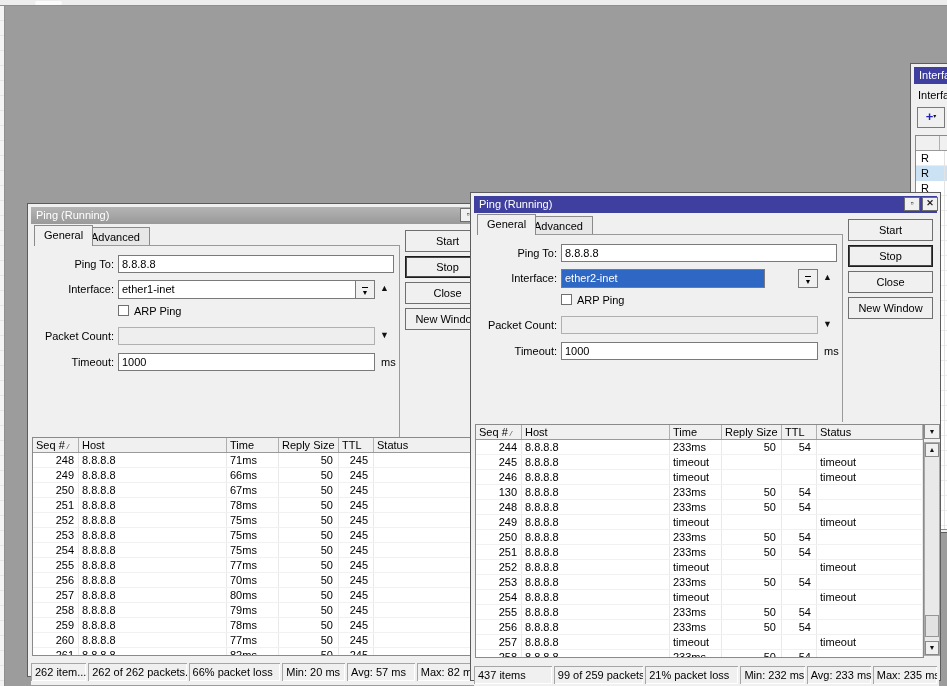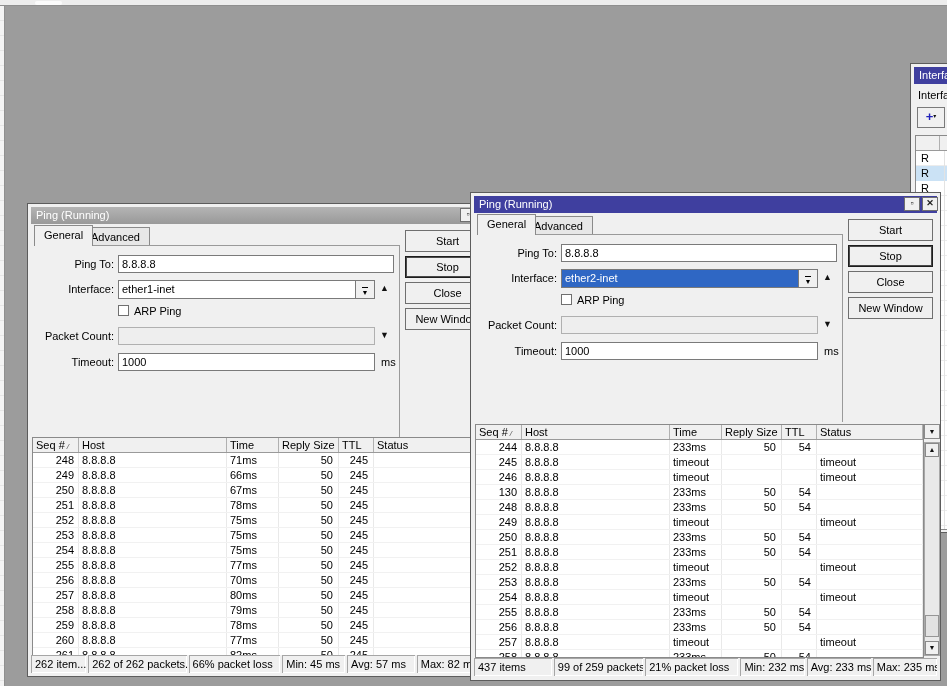--- a/index.html
+++ b/index.html
@@ -45,21 +45,21 @@
   .cell{padding:1px 3px 0;white-space:nowrap;overflow:hidden;line-height:13px;}
   .c-seq{width:46px;text-align:right;padding-right:4px;}
   .c-host{width:148px;}
   .c-time{width:52px;}
   .c-reply{width:60px;text-align:right;padding-right:5px;}
   .c-ttl{width:35px;text-align:right;padding-right:5px;}
   .c-status{flex:1 0 auto;min-width:50px;}
   .thead .c-seq,.thead .c-reply,.thead .c-ttl{text-align:left;padding-left:3px;}
   .sort{font-size:8px;color:#555;margin-left:2px;font-style:italic;}
   
-  .statusbar{position:absolute;left:3px;height:16px;display:flex;background:#f0f0f0;}
+  .statusbar{position:absolute;left:3px;height:22px;display:flex;background:#f0f0f0;margin-top:8px;}
   .seg{height:18px;margin-right:2px;padding:3px 4px 0;white-space:nowrap;overflow:hidden;
     box-shadow:inset 1px 1px 0 #a6a6a6,inset -1px -1px 0 #fff;}
   
   .vscroll{position:absolute;width:16px;background:#e9e9e9;border:1px solid #a8a8a8;}
   .sbtn{position:absolute;left:0;width:14px;height:14px;background:#f0f0f0;border:1px solid #8a8a8a;
     font-size:7px;text-align:center;line-height:12px;color:#111;}
   .sthumb{position:absolute;left:0;width:14px;background:#e2e2e2;border:1px solid #969696;}
   .hdrbtn{position:absolute;width:16px;height:15px;background:#f0f0f0;border:1px solid #8a8a8a;
     font-size:7px;text-align:center;line-height:13px;color:#111;}
   
@@ -263,42 +263,42 @@
             <div class="cell c-ttl">245</div>
             <div class="cell c-status"></div>
           </div>
         </div>
     </div>
 
     <div class="statusbar" style="top:451px;width:465px">
         <div class="seg" style="width: 57px;">262 item...</div>
         <div class="seg" style="width: 102px;">262 of 262 packets...</div>
         <div class="seg" style="width: 95px;">66% packet loss</div>
-        <div class="seg" style="width: 65px;">Min: 45 ms</div>
+        <div class="seg" style="width: 65px;">Min: 20 ms</div>
         <div class="seg" style="width: 70px;">Avg: 57 ms</div>
         <div class="seg" style="width: 80px;">Max: 82 ms</div>
       </div>
   </div>
 
   <div class="win" style="left:470px;top:192px;width:471px;height:489px;z-index:4">
     <div class="titlebar active">
       <span>Ping (Running)</span>
     </div>
     <div class="tbtn" style="left:433px">▫</div>
     <div class="tbtn" style="left:451px">✕</div>
 
     <div class="tab on" style="left:6px">General</div>
     <div class="tab off" style="left:53px">Advanced</div>
     <div class="panel" style="height:188px"></div>
 
     <div class="flabel" style="left:4px;top:54px">Ping To:</div>
     <div class="field" style="left:90px;top:51px;width:276px">8.8.8.8</div>
 
     <div class="flabel" style="left:4px;top:79px">Interface:</div>
-    <div class="field sel" style="left:90px;top:76px;width:238px;height:19px">ether2-inet</div>
+    <div class="field sel" style="left:90px;top:76px;width:204px;height:19px">ether2-inet</div>
     <div class="dropbtn" style="left:327px;top:76px"><span class="dropglyph">▼</span></div>
     <div class="flatarrow" style="left:352px;top:79px">▲</div>
 
     <div class="cb" style="left:90px;top:101px"></div>
     <div style="position:absolute;left:106px;top:101px">ARP Ping</div>
 
     <div class="flabel" style="left:4px;top:126px">Packet Count:</div>
     <div class="field dis" style="left:90px;top:123px;width:257px"></div>
     <div class="flatarrow" style="left:352px;top:126px">▼</div>
 

